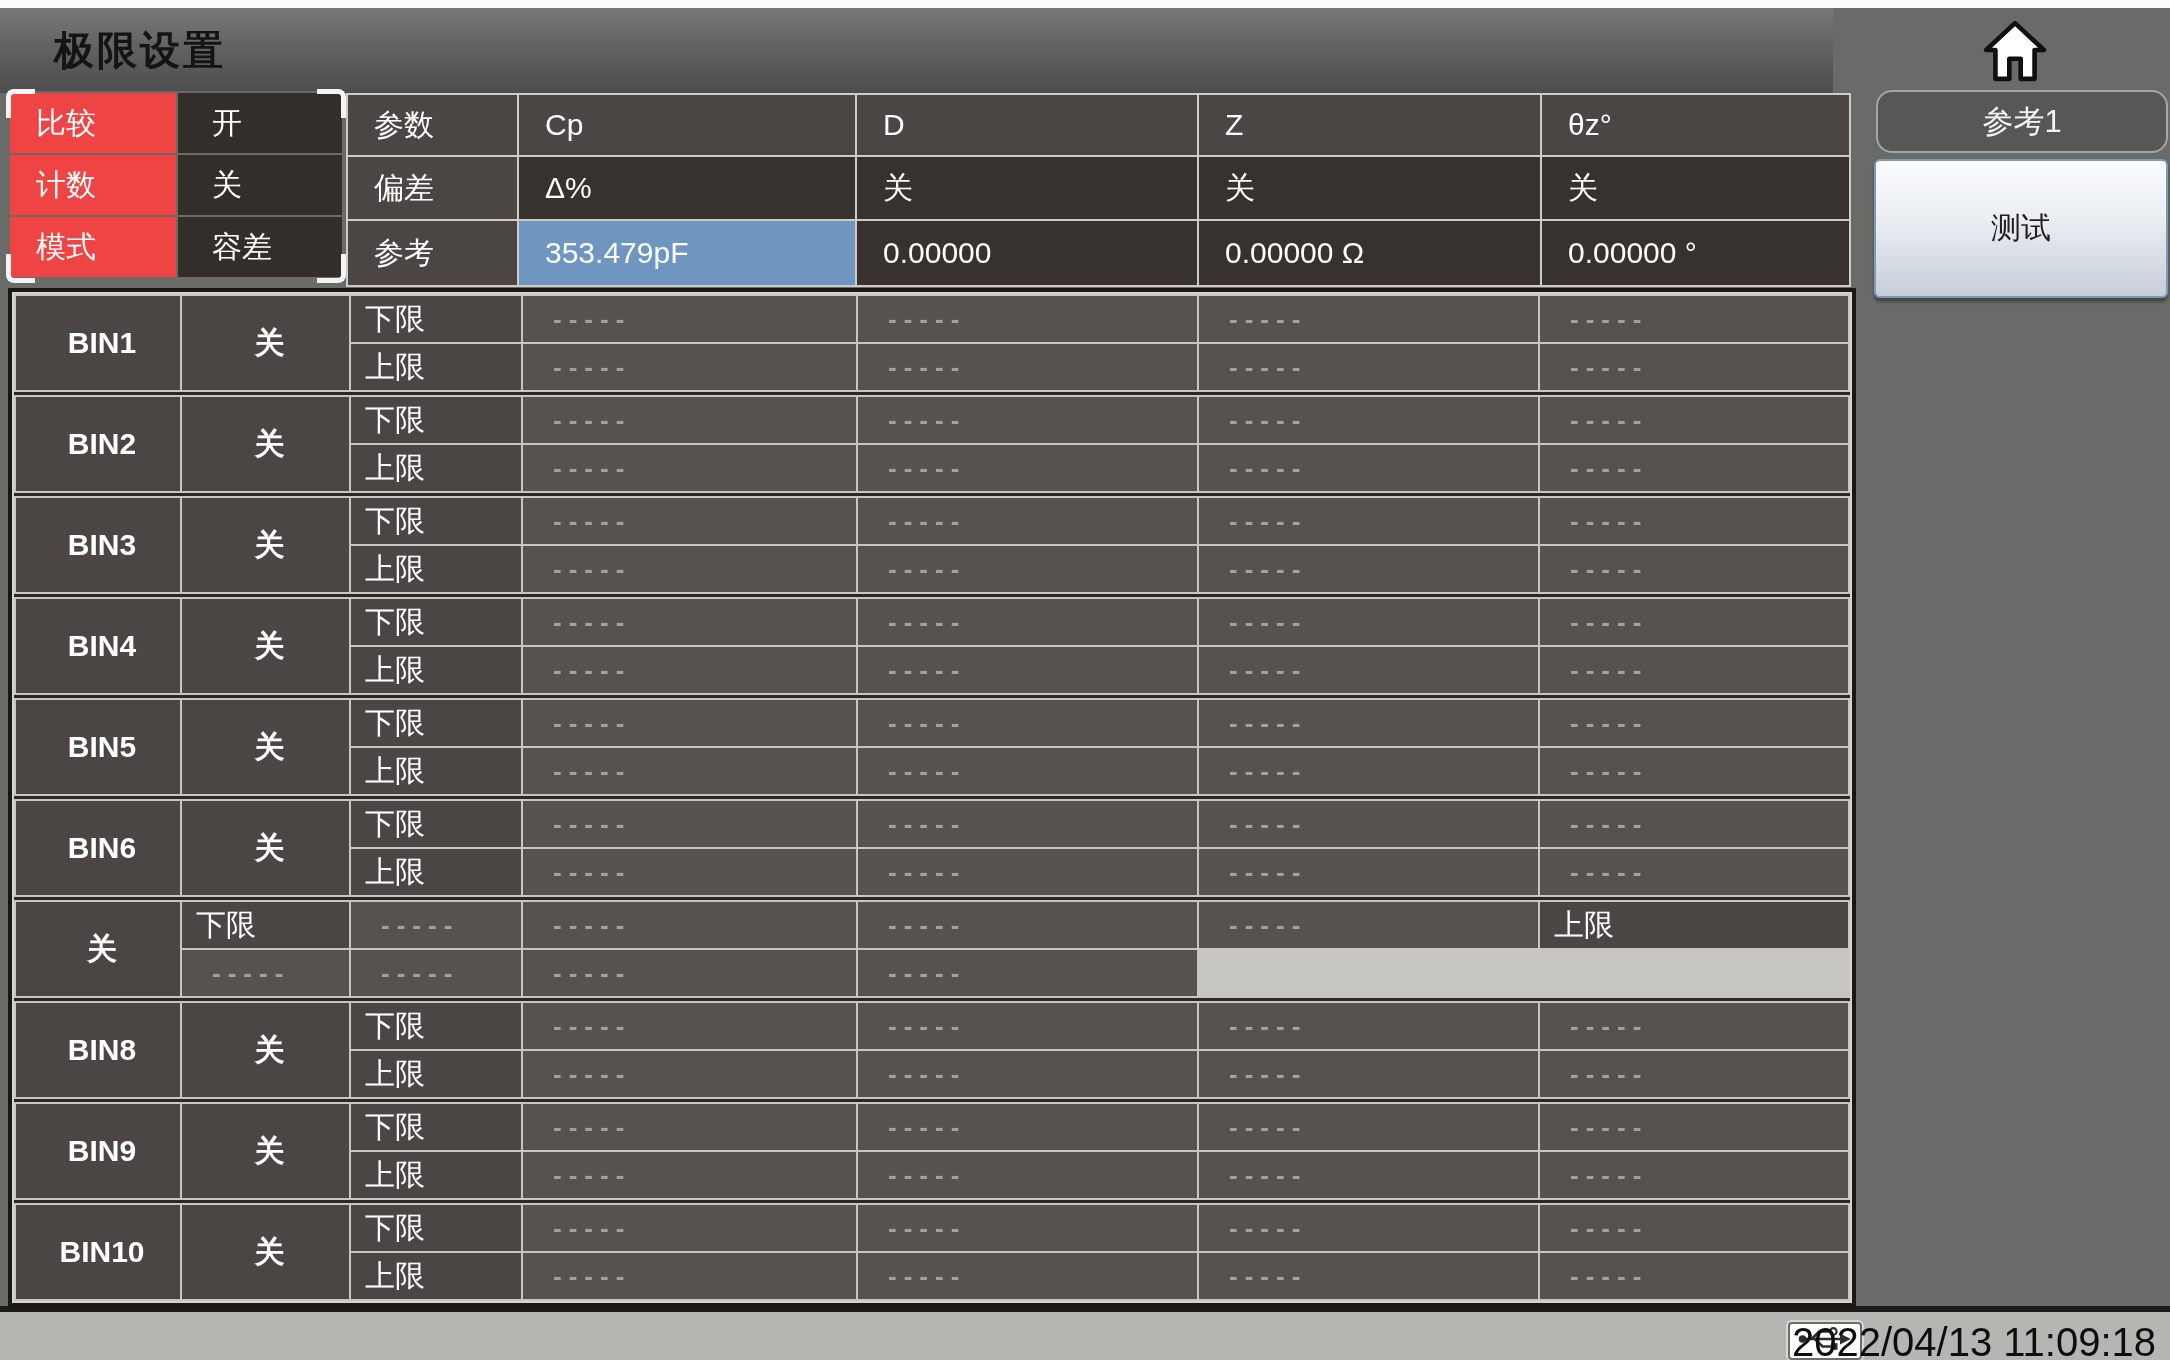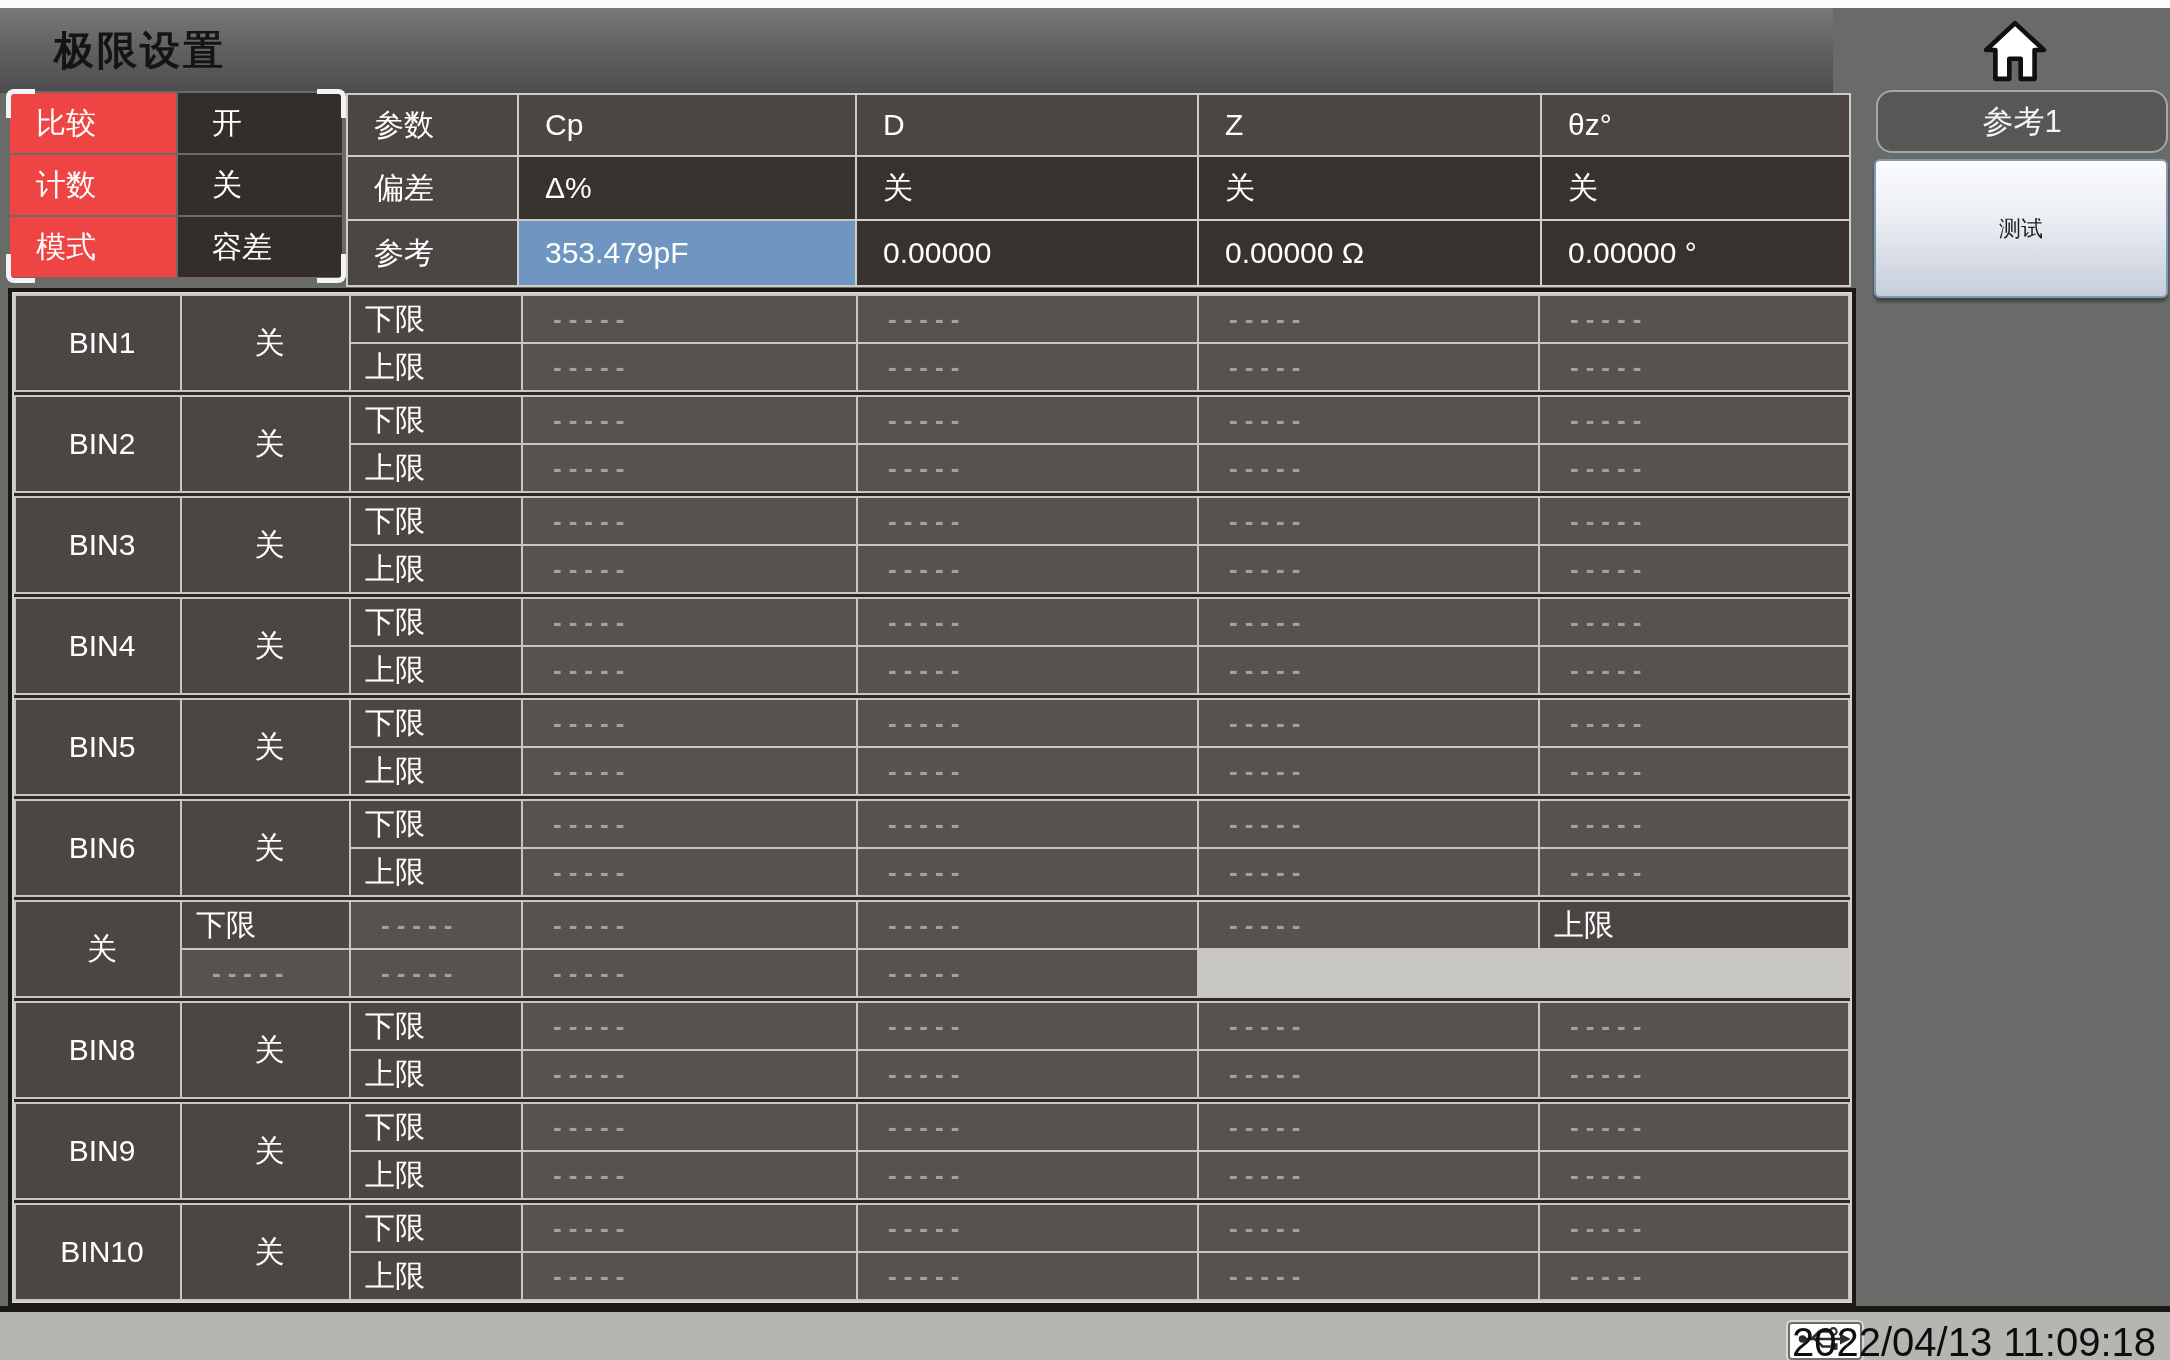--- a/index.html
+++ b/index.html
@@ -43,31 +43,31 @@
   
   .btn-ref1{position:absolute;left:1876px;top:90px;width:292px;height:63px;box-sizing:border-box;
             background:#575856;border:2px solid #a6a6a4;border-radius:16px;
             display:flex;align-items:center;justify-content:center;
             font-size:31px;color:#f4f4f4;cursor:pointer;}
   .btn-test{position:absolute;left:1874px;top:159px;width:294px;height:139px;box-sizing:border-box;
             background:linear-gradient(#fbfcfe,#e9edf2 45%,#c7ceda);
             border:2px solid #7f9ab6;border-radius:6px;
             box-shadow:0 4px 3px rgba(0,0,0,0.35);
             display:flex;align-items:center;justify-content:center;
-            font-size:22px;color:#1e1e1e;cursor:pointer;}
+            font-size:30px;color:#1e1e1e;cursor:pointer;}
 
   
   .bin-table{position:absolute;left:8px;top:288px;width:1848px;box-sizing:border-box;
              border:4px solid #1b1814;background:#1b1814;}
   .bin-inner{border:2px solid #d6d3d0;background:#2c2823;}
   .bin-group{display:grid;grid-template-columns:164px 167px 170px 333px 339px 339px 308px;
              grid-template-rows:46px 46px;gap:2px;background:#c8c6c3;border:2px solid #c8c6c3;
              margin-bottom:3px;}
   .bin-group:last-child{margin-bottom:0;}
-  .span2{grid-row:span 2;justify-content:center;padding-left:8px;}
+  .span2{grid-row:span 2;justify-content:center;padding-left:8px;font-weight:bold;}
   .limlbl{padding-left:14px;}
   .val{background:#555250;color:#a3a19e;font-size:26px;font-weight:bold;
        letter-spacing:7px;padding-left:30px;}
 
   
   .statusbar{position:absolute;left:0;top:1306px;width:2170px;height:54px;box-sizing:border-box;
              background:#b5b5b2;border-top:6px solid #1c1a17;}
   .usb-box{position:absolute;left:1788px;top:10px;width:74px;height:38px;box-sizing:border-box;
            background:#ffffff;border:2px solid #6d6d6b;border-radius:4px;
            box-shadow:0 0 0 2px #d9d9d7;display:flex;align-items:center;justify-content:center;}

